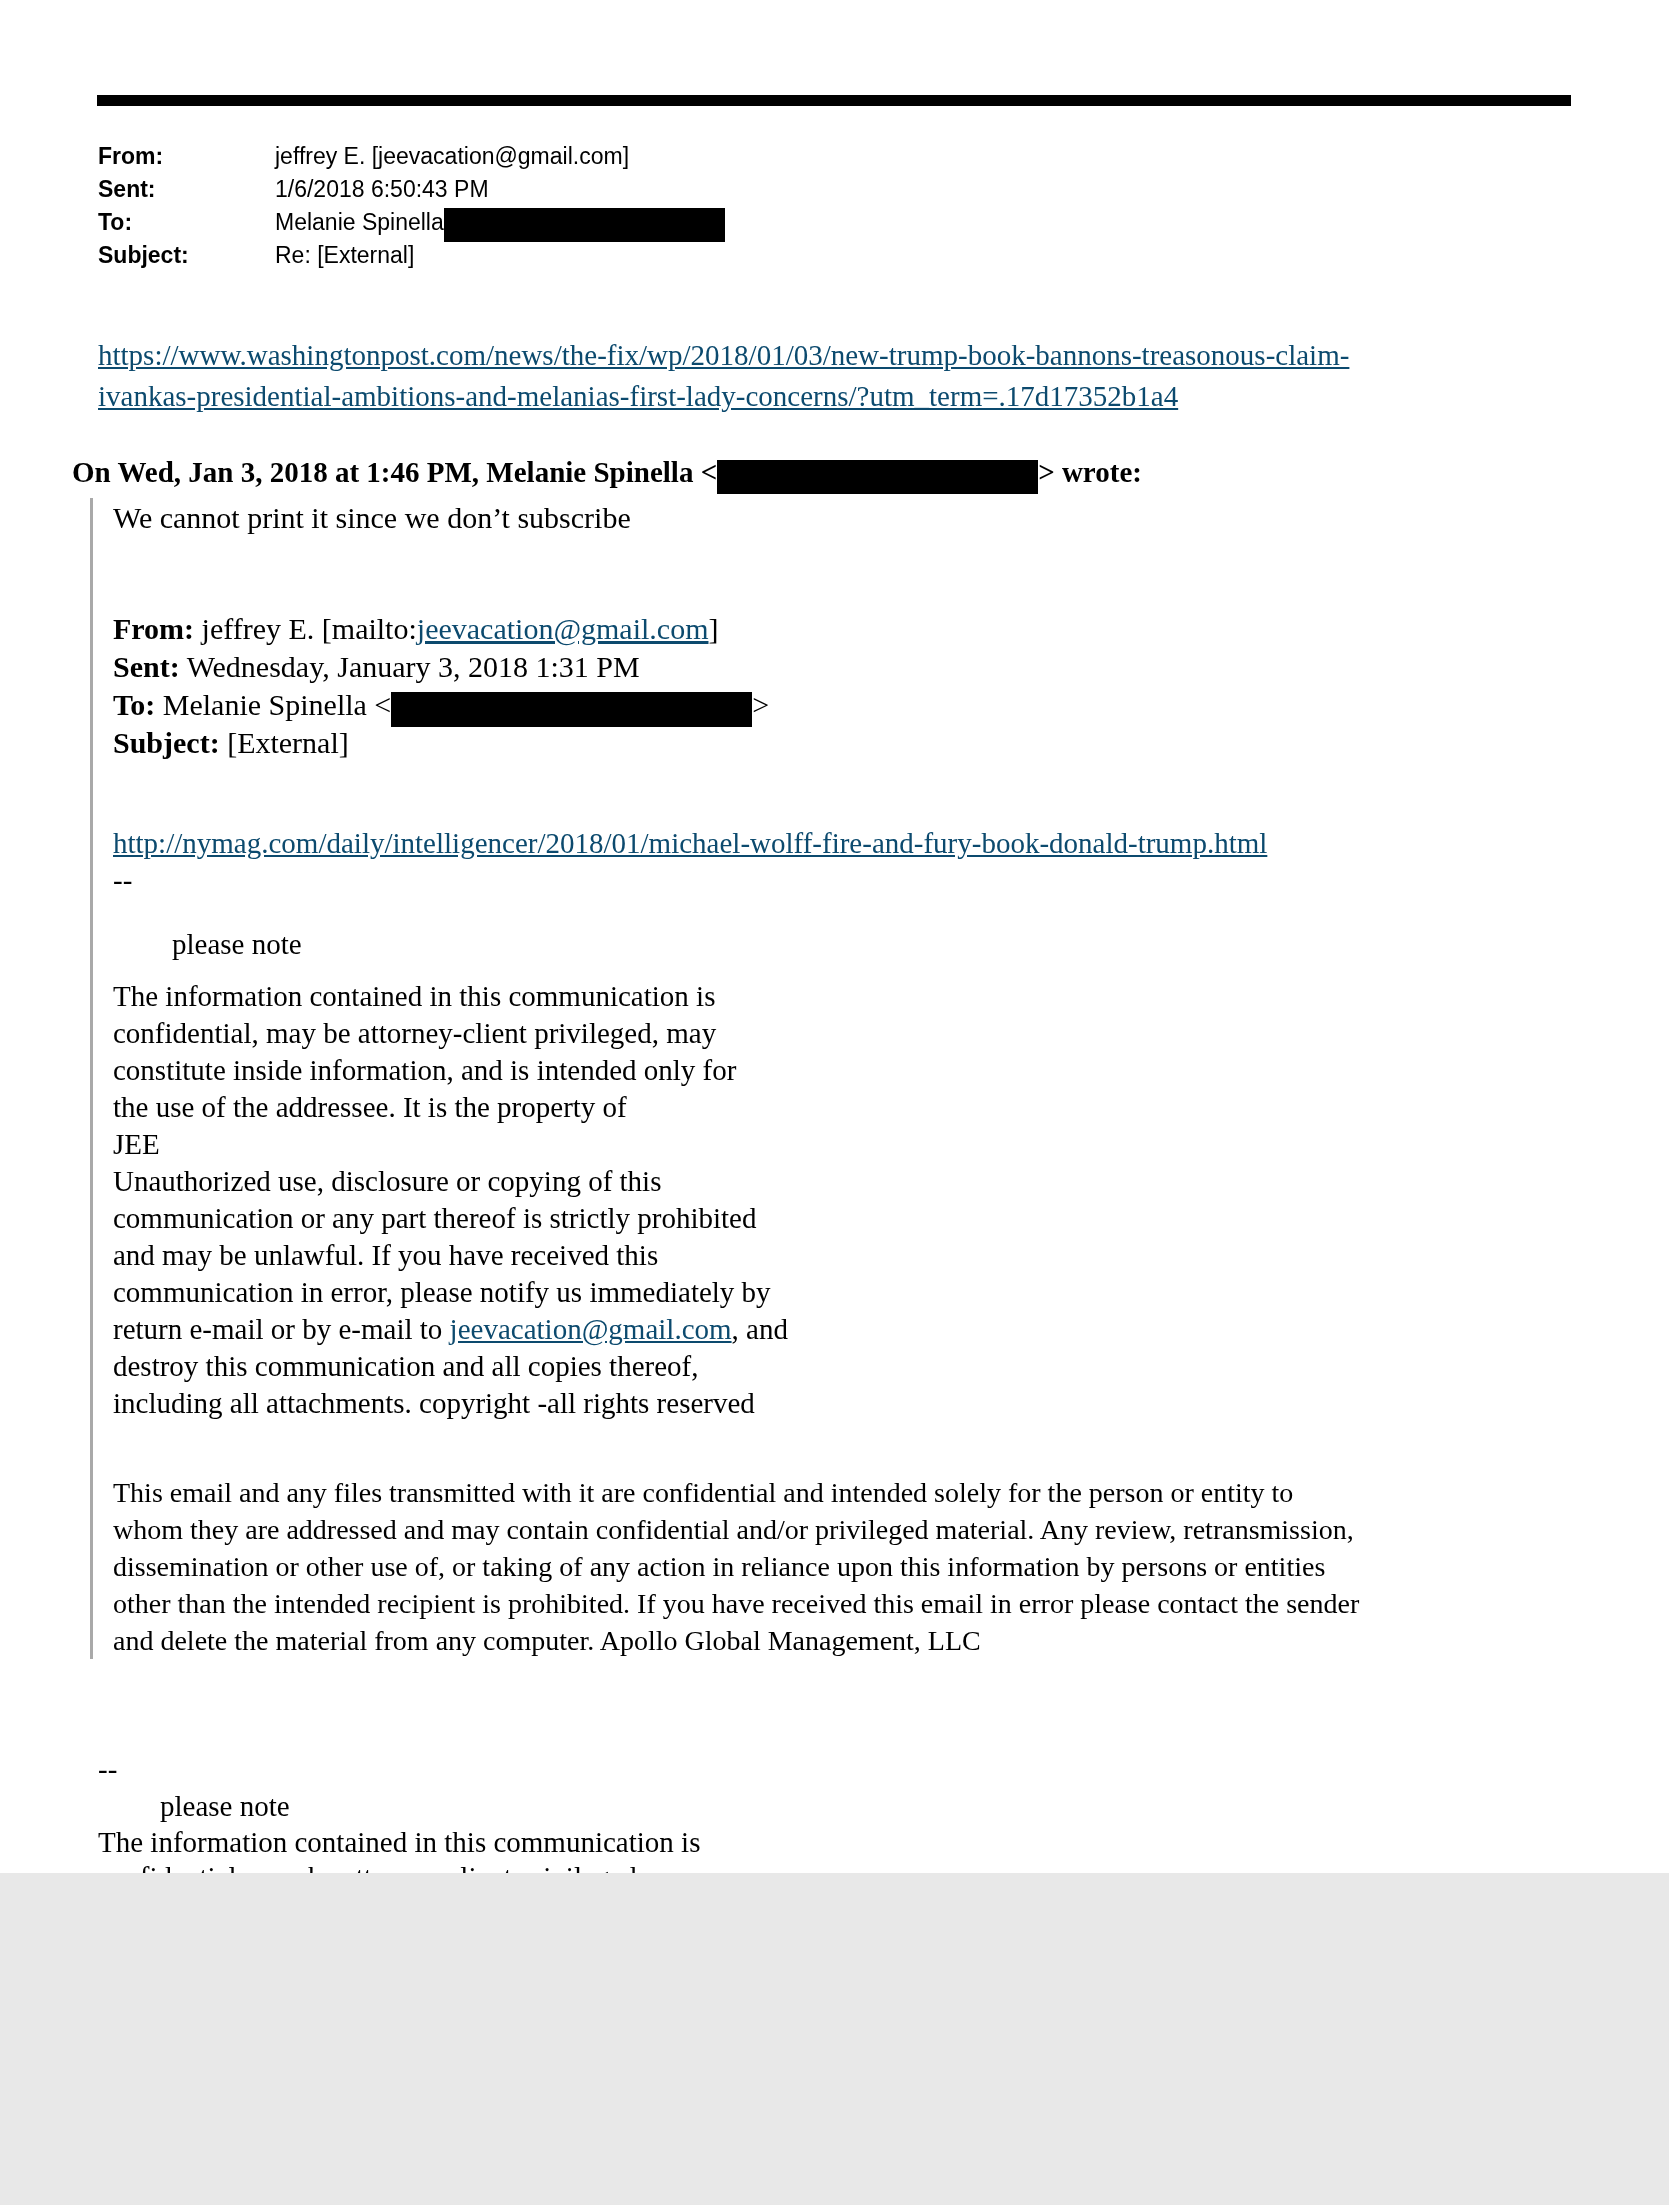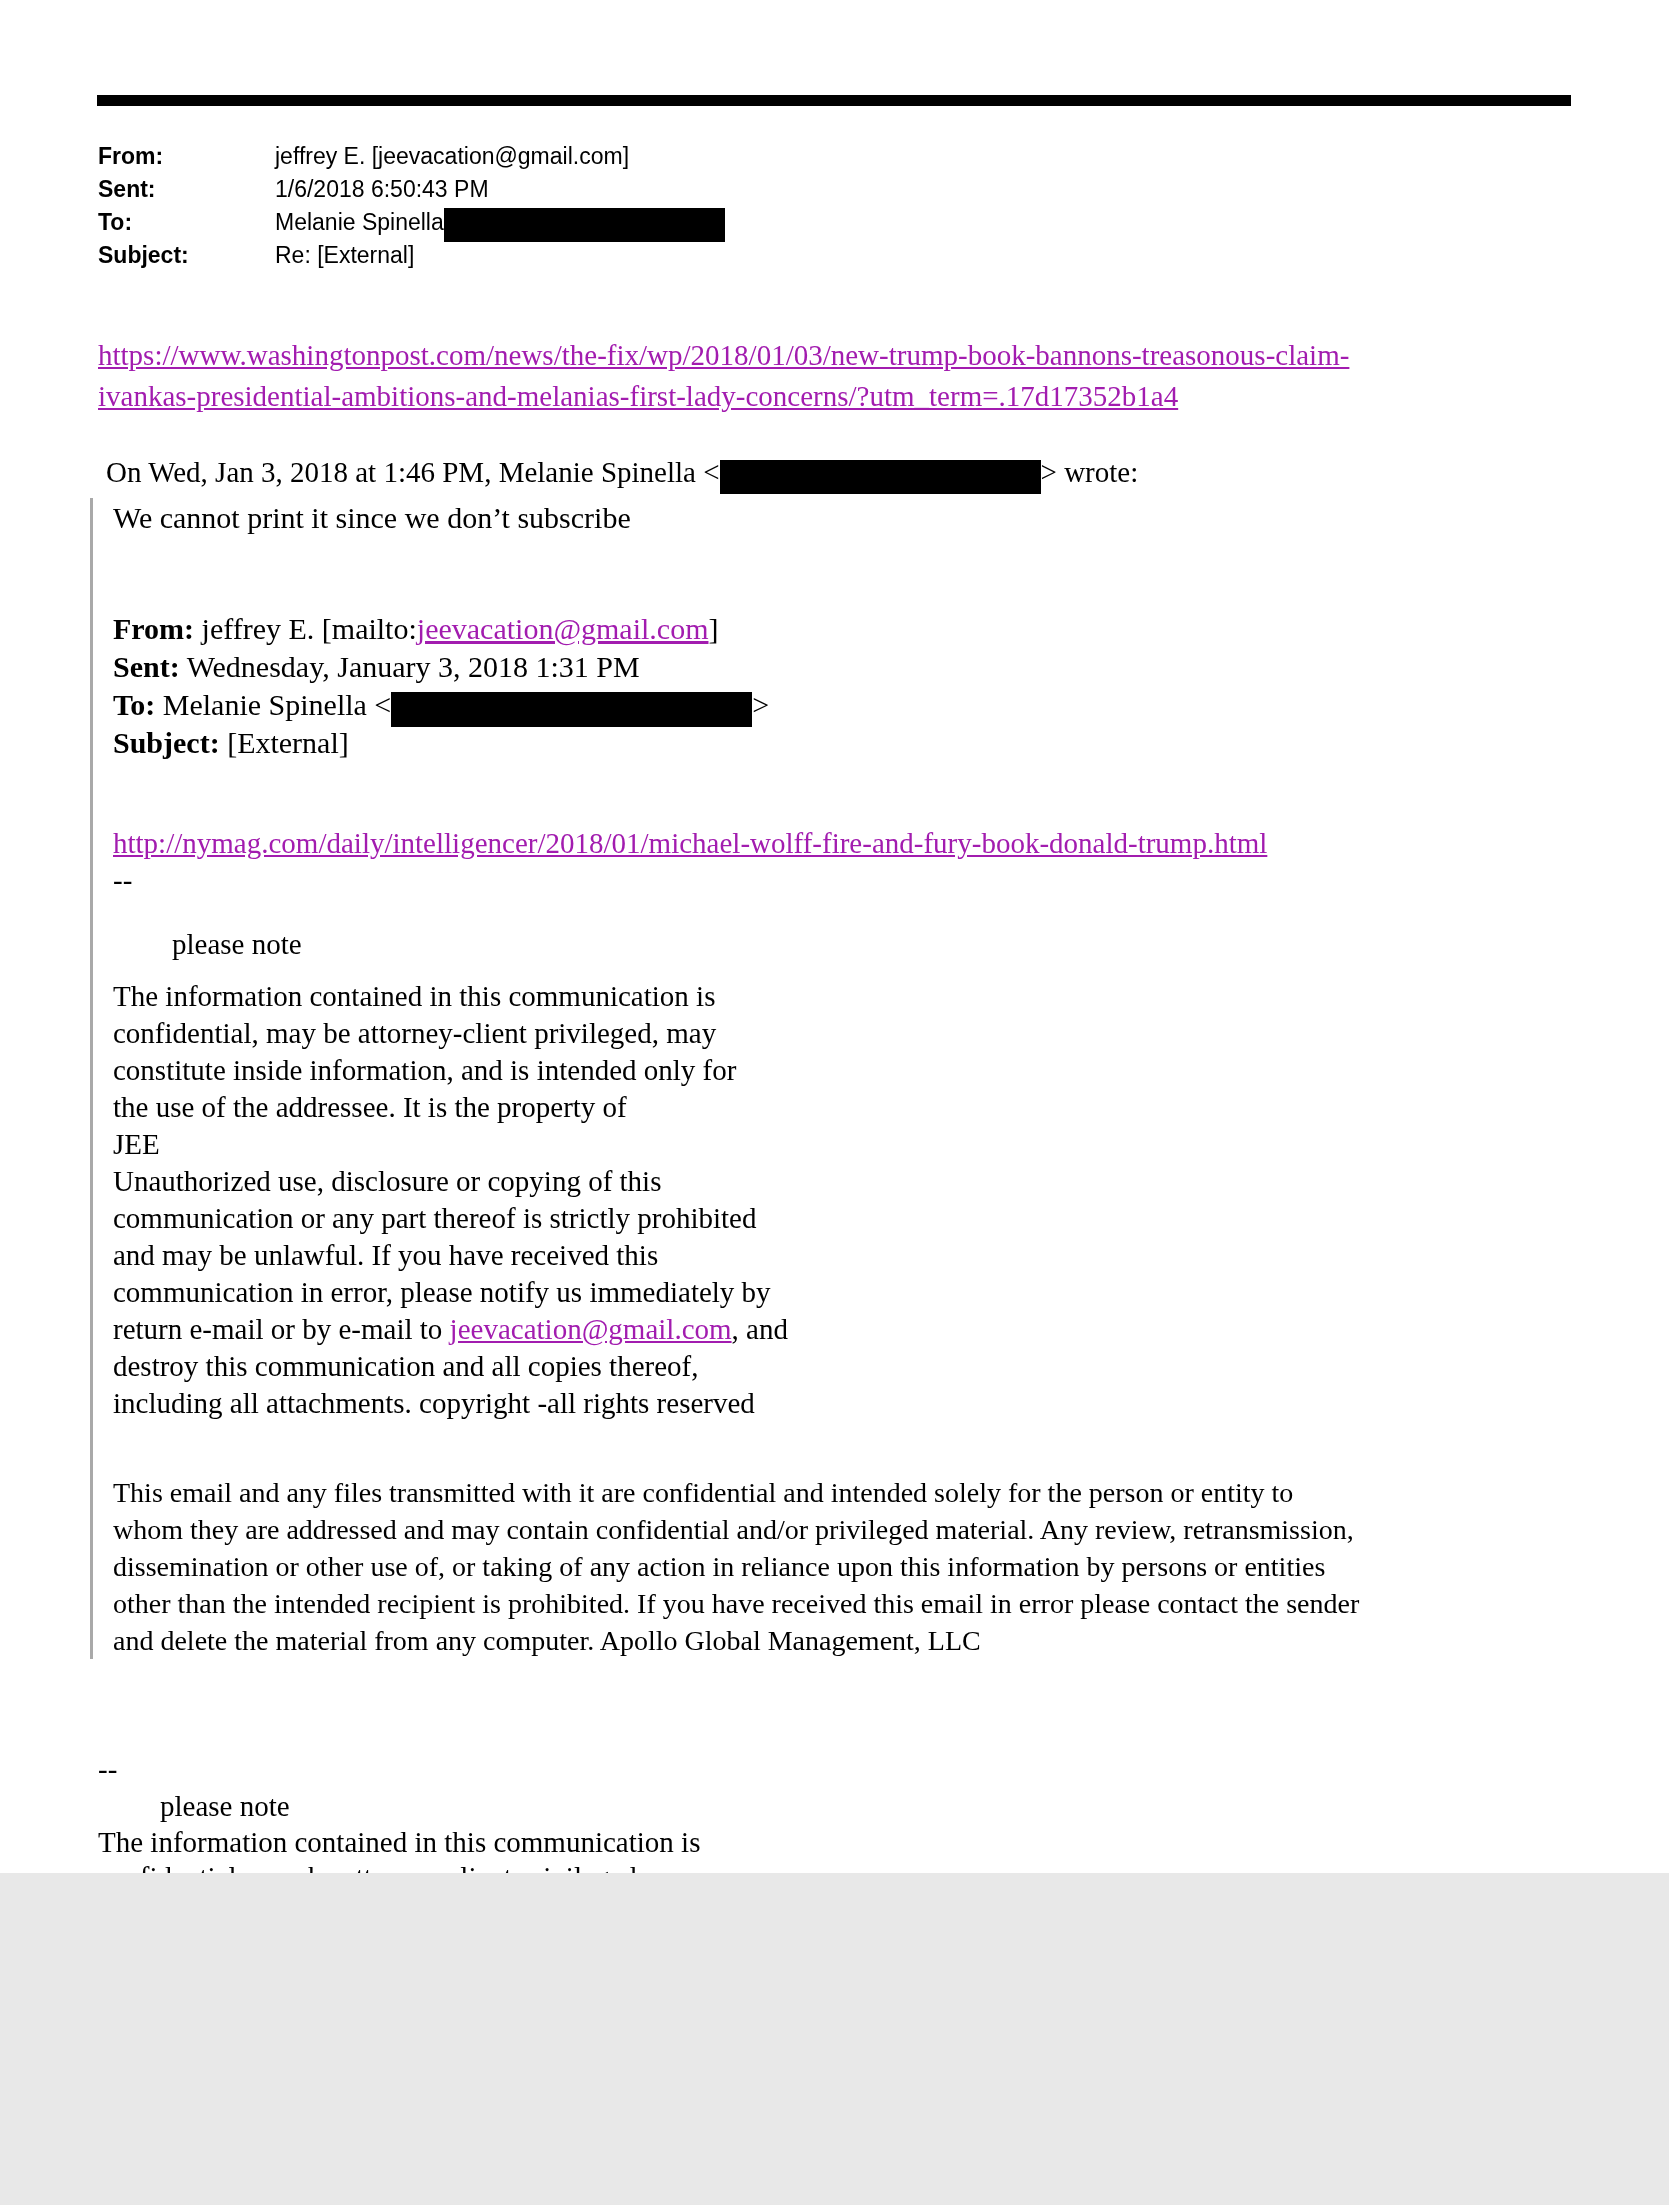--- a/index.html
+++ b/index.html
@@ -34,36 +34,37 @@
   .redact {
     display: inline-block;
     background: #000000;
     vertical-align: middle;
   }
   .redact.r-top    { width: 281px; height: 34px; margin: -6.5px 0 -9.2px 0; }
   .redact.r-onwed  { width: 321px; height: 34px; margin: -5.2px 0 -7.9px 0; }
   .redact.r-quoted { width: 361px; height: 35px; margin: -5.2px 0 -9.2px 0; }
   
   a.doclink {
-    color: #a21caf;
+    color: #0c4a6e;
     text-decoration: underline;
     cursor: pointer;
   }
   .wapo {
     display: block;
     margin: 63px 0 0 98px;
     font-size: 29px;
     line-height: 41px;
     white-space: pre-line;
   }
   .onwed {
-    margin: 37px 0 0 106px;
+    margin: 37px 0 0 72px;
     font-size: 29px;
     line-height: 37px;
     white-space: nowrap;
+    font-weight: bold;
   }
   
   .quote {
     display: flow-root;
     margin: 6.5px 0 0 90px;
     border-left: 3.3px solid #a9a9a9;
     padding-left: 20px;
     width: 1506px;
   }
   .reply-body {

